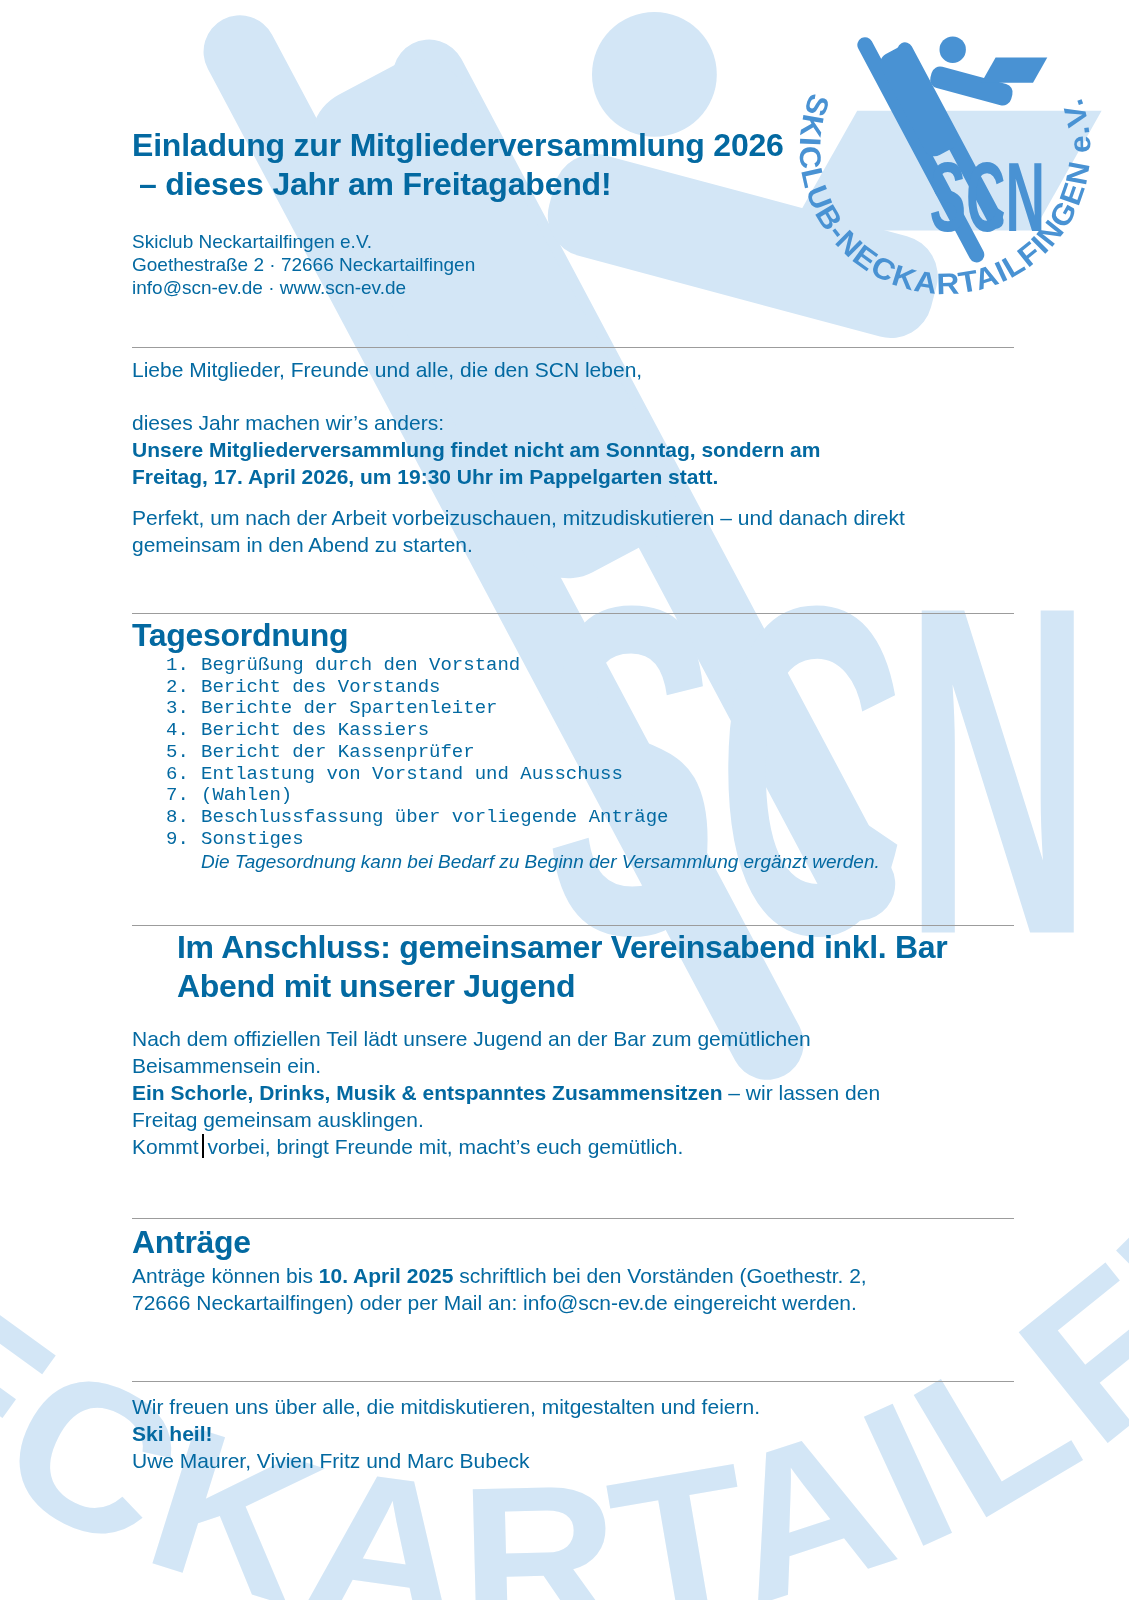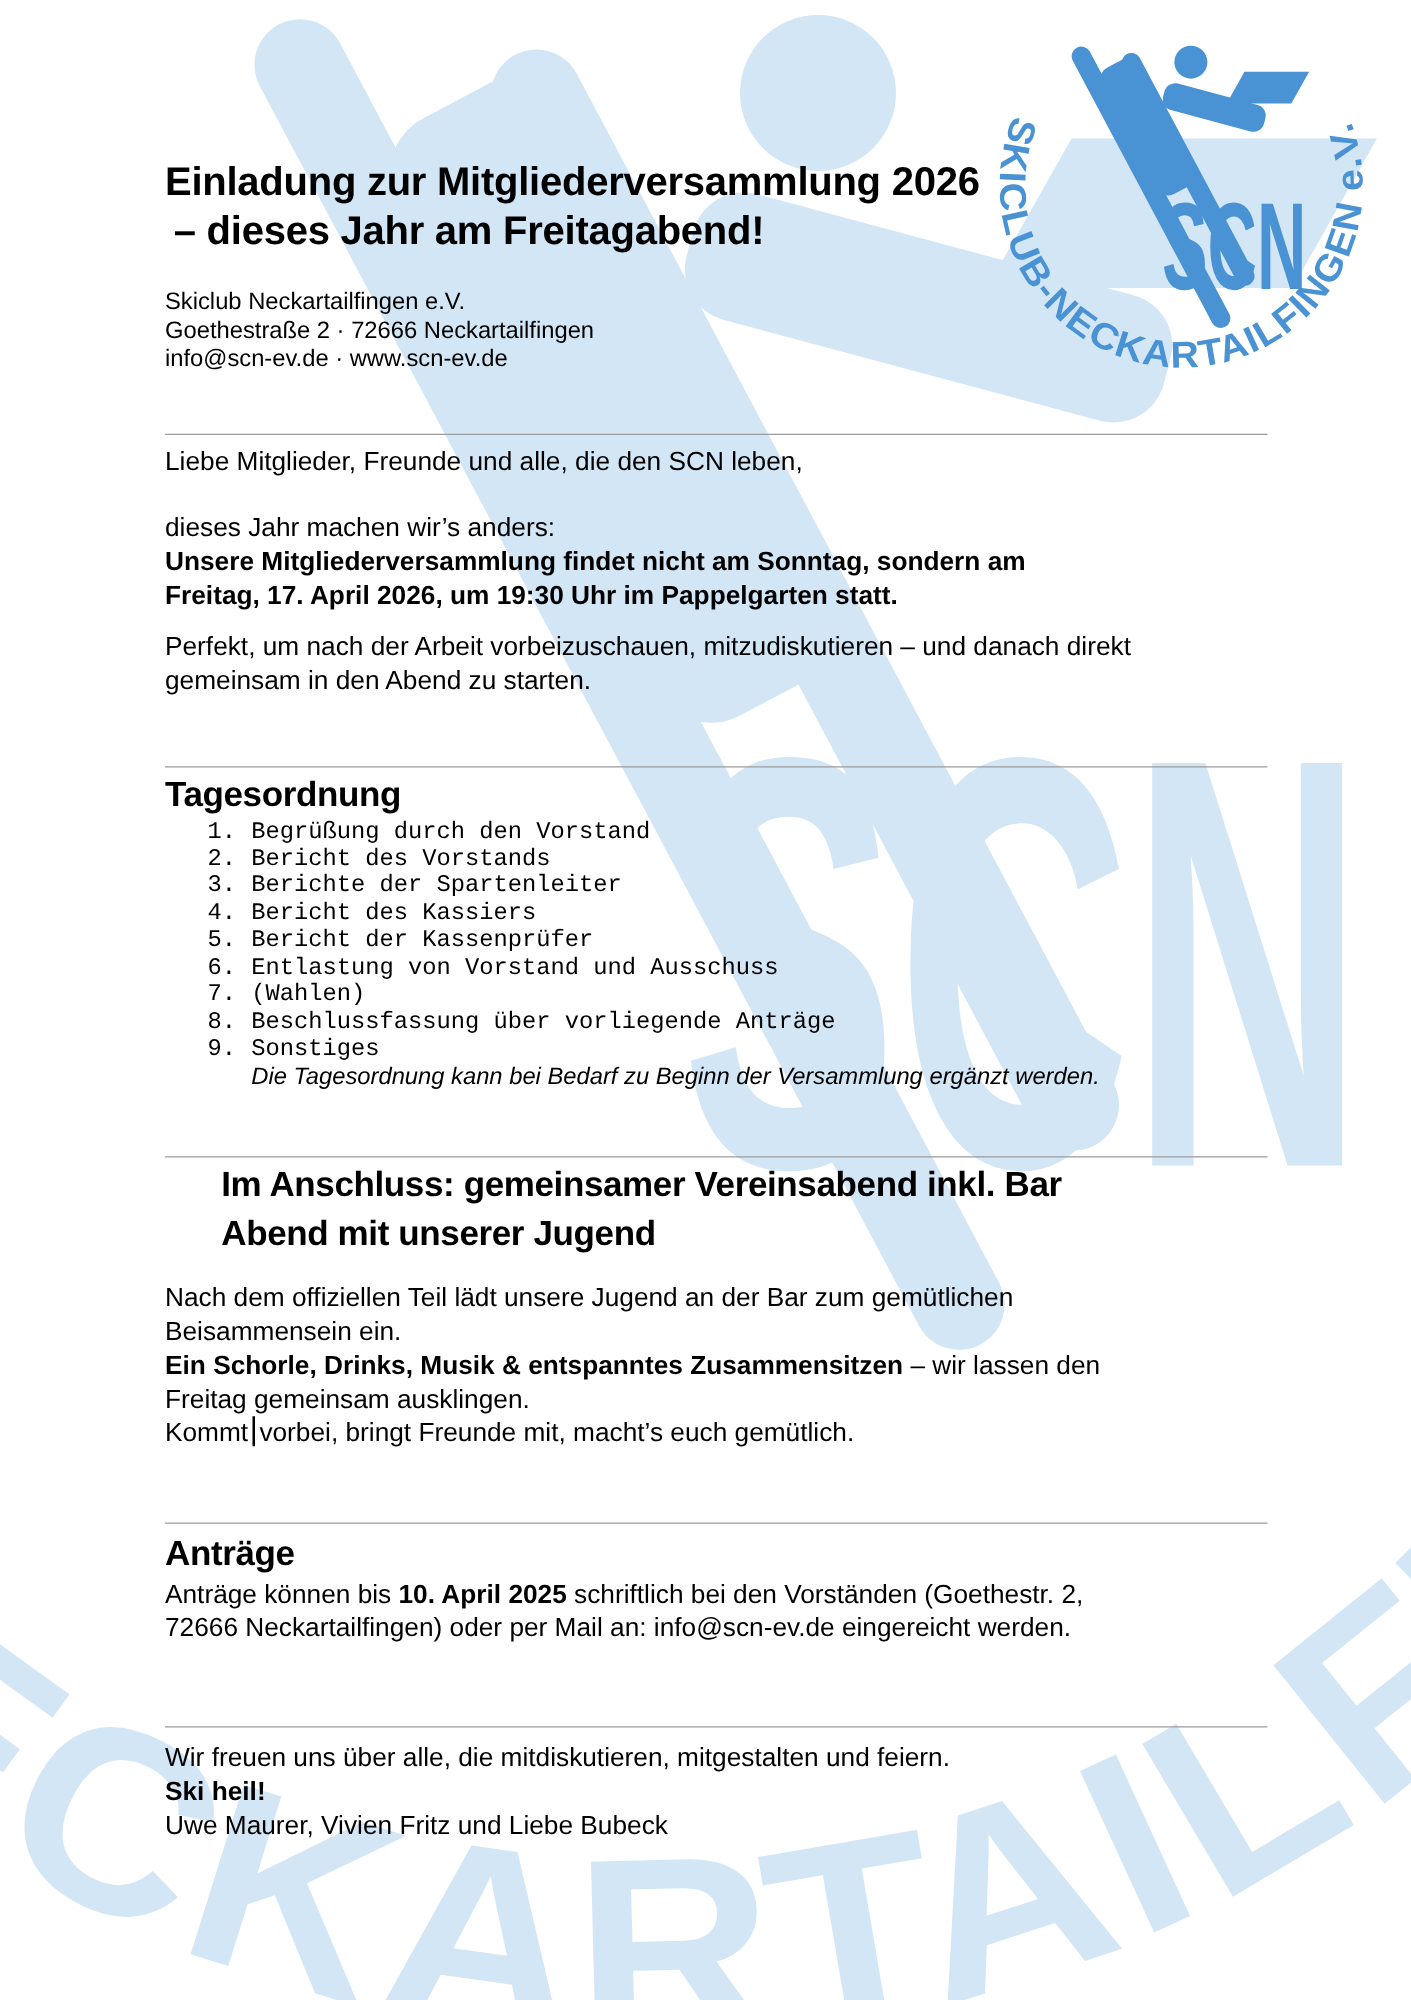--- a/index.html
+++ b/index.html
@@ -1,37 +1,37 @@
 <!DOCTYPE html>
 <html style="--brand: #4992D3; --wm: #D3E6F6;"><head>
 <meta charset="utf-8">
 <style>
   :root{ --brand:#4992D3; --wm:#D3E6F6; }
   *{box-sizing:border-box; margin:0; padding:0;}
   html,body{background:#fff;}
   .page{
     position:relative; width:1129px; height:1600px; overflow:hidden;
-    background:#fff; color:#000000;
+    background:#fff; color:#0369a1;
     font-family:"Liberation Sans", sans-serif;
   }
   
   .watermark{position:absolute; inset:0; z-index:0;}
   .wm-mark{position:absolute; left:-162px; top:-66px; width:1560px; height:1508px; color:var(--wm);}
   .wm-ring{position:absolute; left:-628px; top:-275px; width:2295px; height:2219px; color:var(--wm);}
   
   .corner-logo{position:absolute; left:780px; top:20px; width:330px; height:319px; color:var(--brand); z-index:1;}
   
   .content{
     position:relative; z-index:2;
     padding:126px 115px 0 132px;
     font-size:21px; line-height:27px;
   }
   h1{font-size:32px; line-height:39px; font-weight:bold; letter-spacing:-0.2px; white-space:nowrap;}
   h1 .title-l2{padding-left:7px;}
-  h2{font-size:28px; line-height:39px; font-weight:bold; letter-spacing:-0.3px; white-space:nowrap;}
+  h2{font-size:32px; line-height:39px; font-weight:bold; letter-spacing:-0.3px; white-space:nowrap;}
   .sender{margin-top:26px; font-size:19px; line-height:23px;}
   .sender .sender-name{font-weight:normal;}
   hr.rule{border:none; border-top:1.5px solid #9c9c9c; height:0;}
   .r1{margin-top:48px;} .r2{margin-top:55px;} .r3{margin-top:52px;} .r4{margin-top:58px;} .r5{margin-top:65px;}
   .salutation{margin-top:8px; white-space:nowrap;}
   .p-intro{margin-top:26px; white-space:nowrap;}
   .p-perfekt{margin-top:14px; white-space:nowrap;}
   .h-agenda{margin-top:2px;}
   .agenda{margin-top:0; list-style:none; padding-left:34px; font-size:19px; line-height:21.7px; counter-reset:item;}
   .agenda li{display:flex; counter-increment:item; white-space:nowrap;font-family:Liberation Mono, monospace;}
@@ -153,17 +153,17 @@
     <p class="p-motions">
       <span>Anträge können bis </span><strong>10. April 2025</strong><span> schriftlich bei den Vorständen (Goethestr. 2,</span><br>
       <span>72666 Neckartailfingen) oder per Mail an: info@scn-ev.de eingereicht werden.</span>
     </p>
 
     <hr class="rule r5">
 
     <p class="closing">
       <span>Wir freuen uns über alle, die mitdiskutieren, mitgestalten und feiern.</span><br>
       <strong>Ski heil!</strong><br>
-      <span>Uwe Maurer, Vivien Fritz und Liebe Bubeck</span>
+      <span>Uwe Maurer, Vivien Fritz und Marc Bubeck</span>
     </p>
 
   </div>
 </div>
 
 </body></html>

